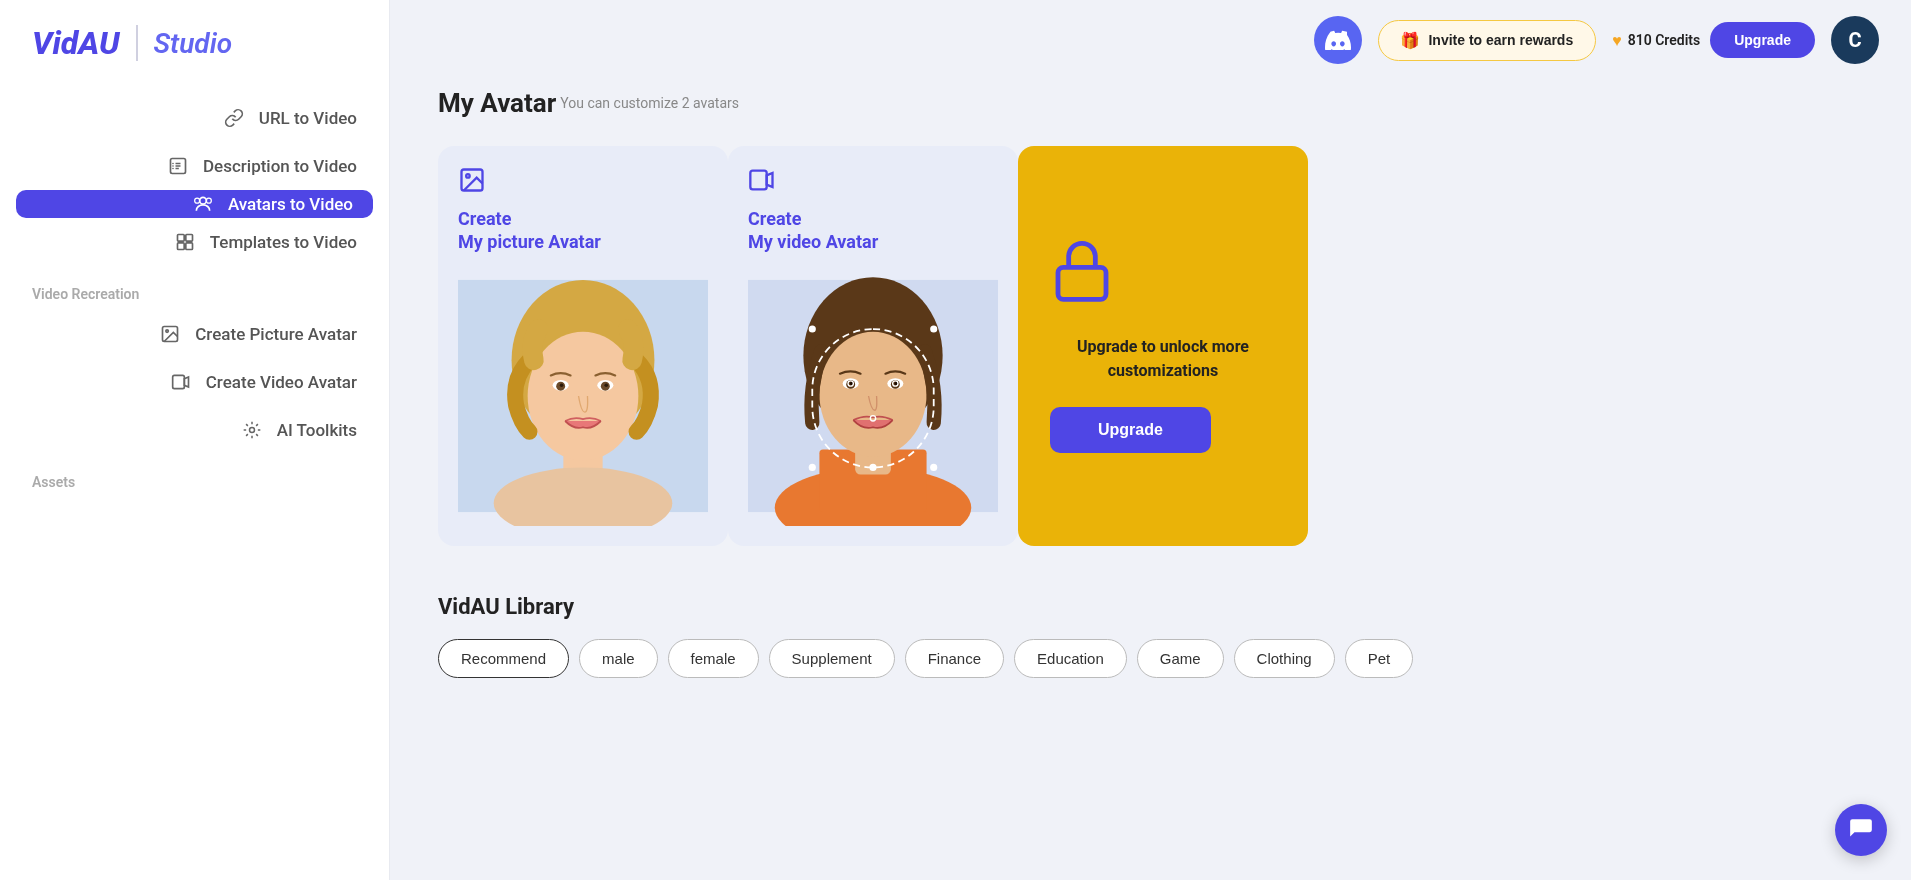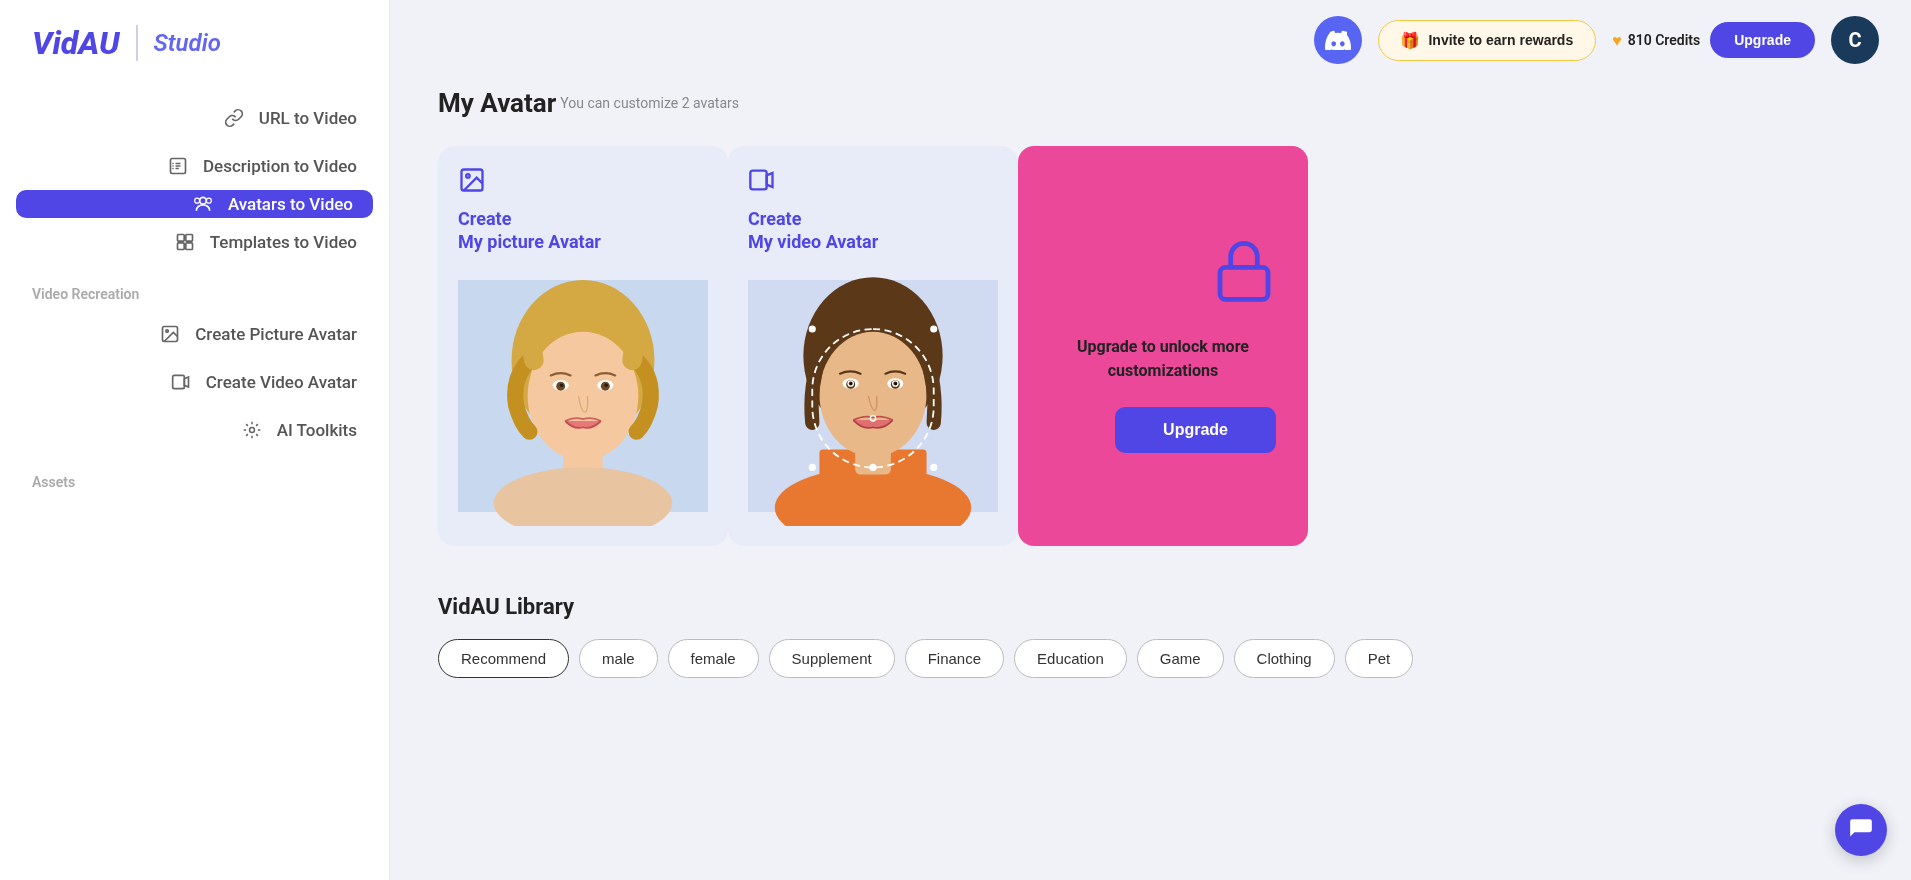--- a/index.html
+++ b/index.html
@@ -34,21 +34,21 @@
       color: #4f46e5;
       font-style: italic;
     }
     .logo-divider {
       width: 2px;
       height: 36px;
       background: #d0d0e0;
       margin: 0 4px;
     }
     .studio-text {
-      font-size: 24px;
+      font-size: 28px;
       font-weight: 600;
       color: #6366f1;
       font-style: italic;
     }
 
     .nav-item {
       display: flex;
       align-items: center;
       gap: 14px;
       padding: 14px 32px;
@@ -236,27 +236,27 @@
 
     .avatar-img-area {
       flex: 1;
       display: flex;
       align-items: flex-end;
       justify-content: center;
     }
 
     
     .lock-card {
-      background: #ec4899;
+      background: #eab308;
       border-radius: 16px;
       width: 290px;
       min-height: 380px;
       display: flex;
       flex-direction: column;
-      align-items: flex-end;
+      align-items: flex-start;
       justify-content: center;
       padding: 32px;
       flex-shrink: 0;
     }
     .lock-icon-wrap {
       font-size: 52px;
       color: #4f46e5;
       margin-bottom: 20px;
     }
     .lock-text {

